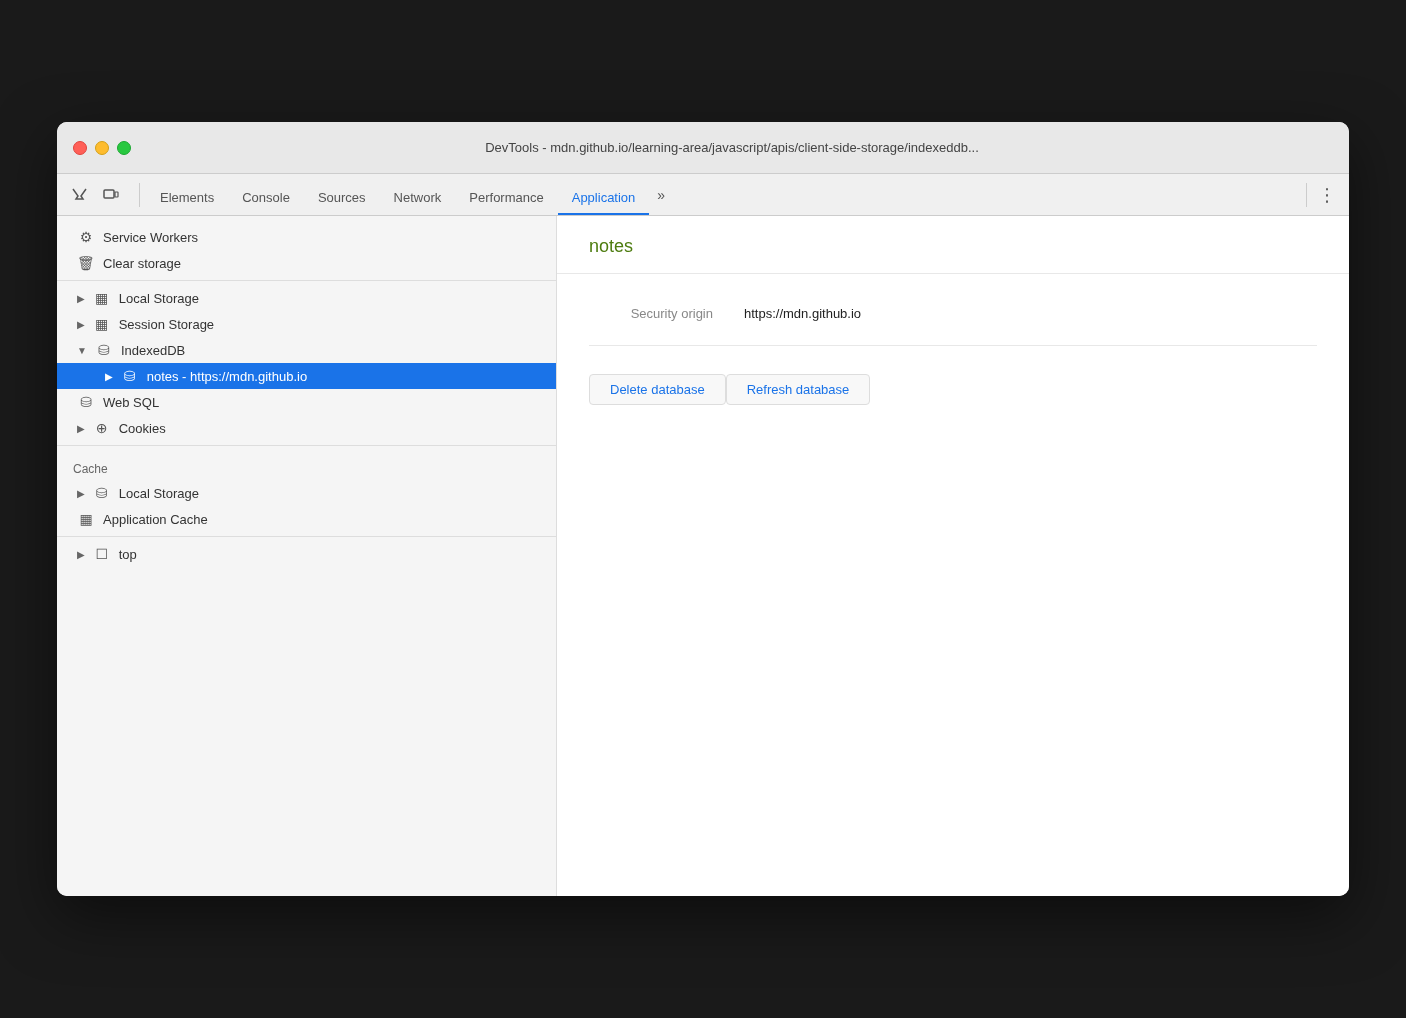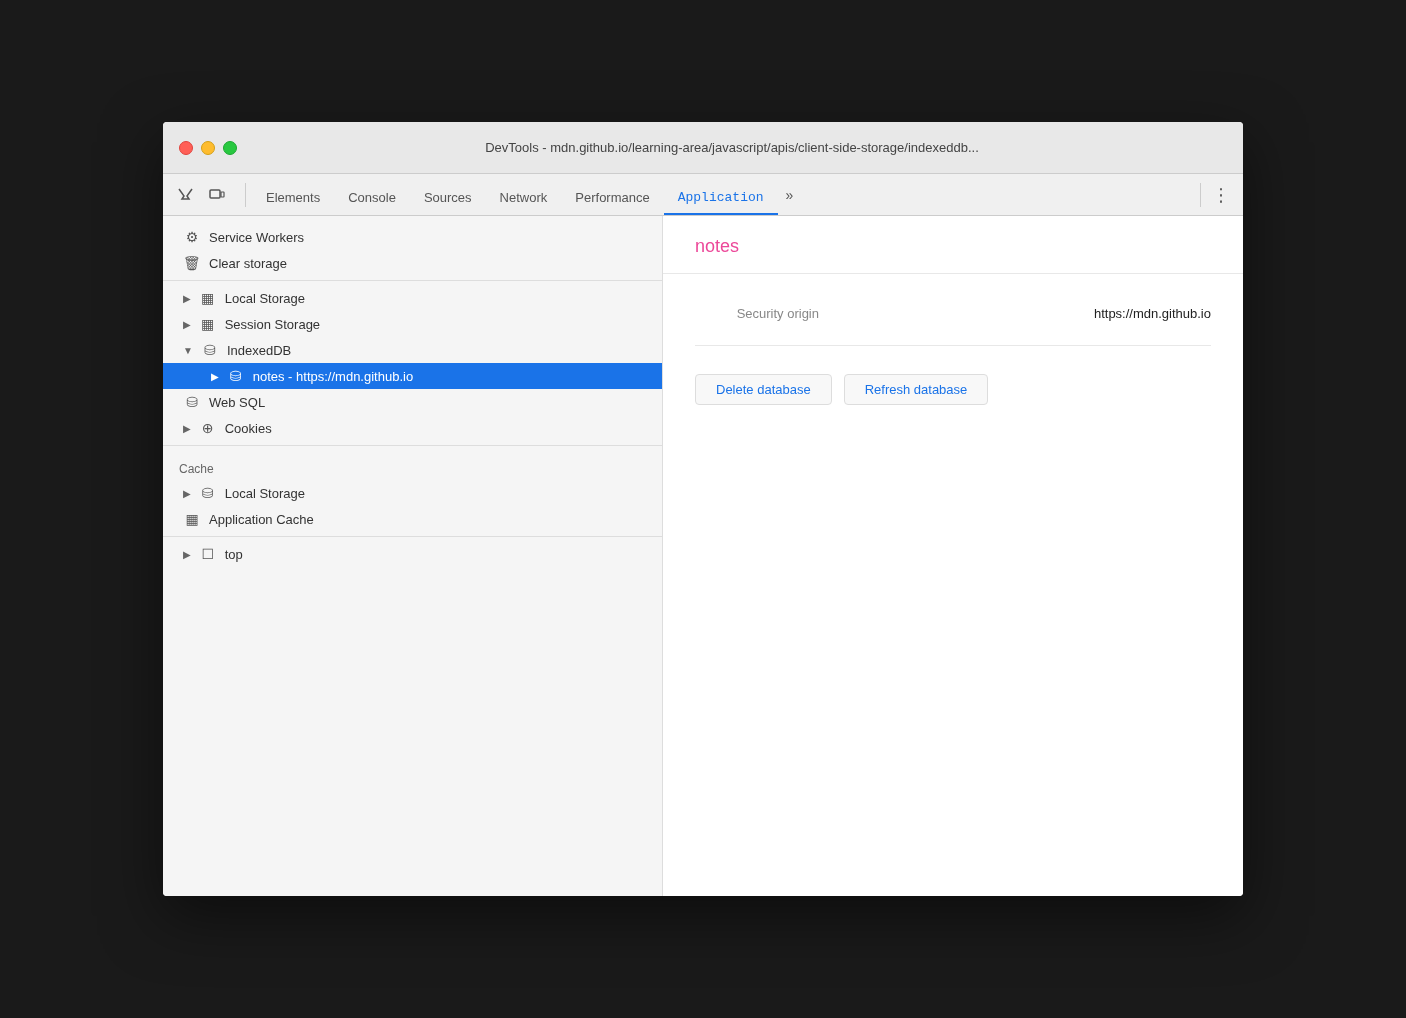--- a/index.html
+++ b/index.html
@@ -5,23 +5,23 @@
     * { box-sizing: border-box; margin: 0; padding: 0; }
     body {
       background: #1a1a1a;
       display: flex;
       justify-content: center;
       align-items: center;
       min-height: 100vh;
       font-family: -apple-system, BlinkMacSystemFont, 'Helvetica Neue', Arial, sans-serif;
     }
     .window {
-      width: 1080px;
+      width: 1292px;
       background: #f5f5f5;
-      border-radius: 4px;
+      border-radius: 10px;
       overflow: hidden;
       box-shadow: 0 20px 60px rgba(0,0,0,0.5);
     }
     
     .title-bar {
       background: #e8e8e8;
       height: 52px;
       display: flex;
       align-items: center;
       padding: 0 16px;
@@ -91,21 +91,20 @@
       font-size: 13px;
       color: #555;
       cursor: pointer;
       border-bottom: 2px solid transparent;
       white-space: nowrap;
       margin-top: 8px;
     }
     .tab.active {
       color: #1a73e8;
       border-bottom: 2px solid #1a73e8;
-      font-family: Liberation Mono, monospace;
     }
     .tab-more {
       padding: 4px 8px;
       font-size: 14px;
       color: #555;
       cursor: pointer;
     }
     .tab-menu-btn {
       margin-left: auto;
       width: 28px;
@@ -183,53 +182,51 @@
       background: white;
       display: flex;
       flex-direction: column;
     }
     .content-header {
       padding: 20px 32px 16px 32px;
       border-bottom: 1px solid #e8e8e8;
     }
     .content-title {
       font-size: 18px;
-      color: #ec4899;
+      color: #4d7c0f;
       font-weight: 500;
     }
     .content-body {
       padding: 32px 32px;
       flex: 1;
     }
     .info-row {
       display: flex;
       align-items: center;
       margin-bottom: 24px;
-      gap: 0;
-      justify-content: space-between;
+      gap: 15px;
     }
     .info-label {
       font-size: 13px;
       color: #888;
       width: 140px;
       text-align: right;
       padding-right: 16px;
     }
     .info-value {
       font-size: 13px;
       color: #222;
     }
     .content-divider {
       height: 1px;
       background: #e8e8e8;
       margin: 8px 0 28px 0;
     }
     .button-row {
       display: flex;
-      gap: 12px;
     }
     .btn {
       padding: 7px 20px;
       border-radius: 4px;
       font-size: 13px;
       cursor: pointer;
       font-weight: 500;
       border: 1px solid #ddd;
       background: #f8f8f8;
       color: #1a73e8;

